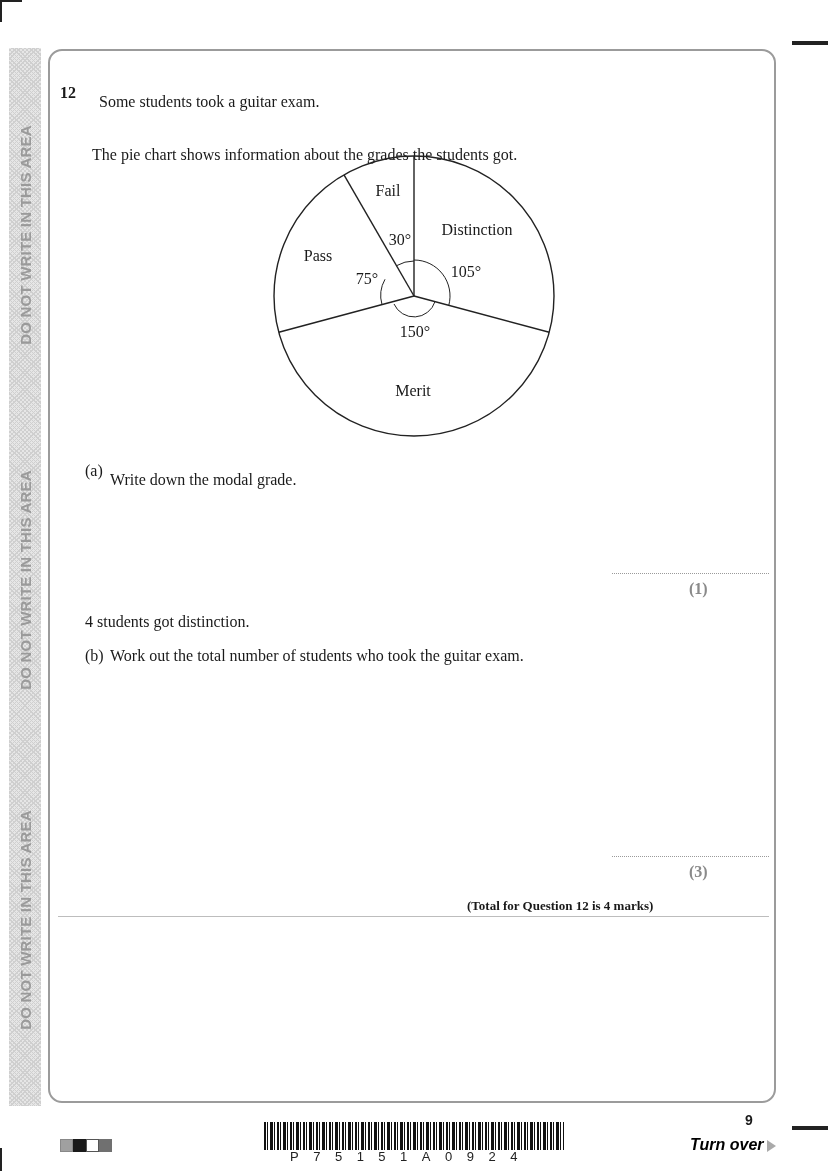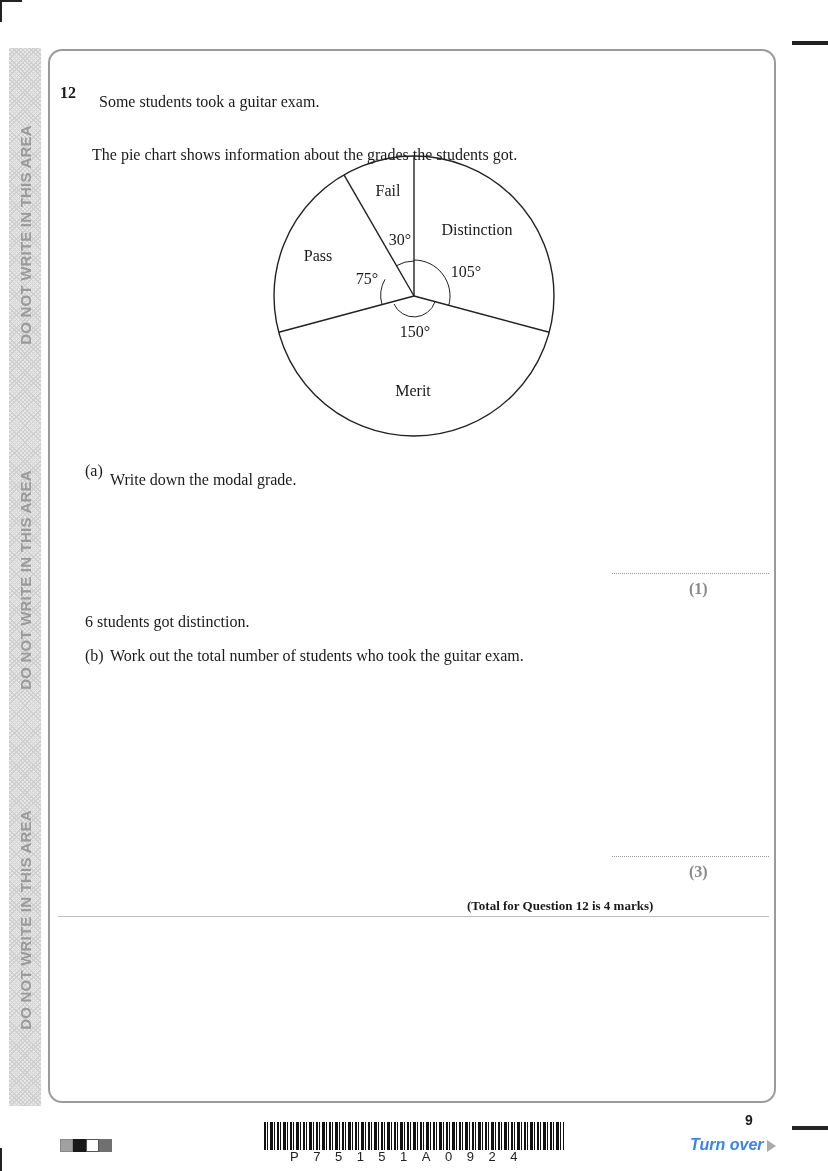--- a/index.html
+++ b/index.html
@@ -21,21 +21,21 @@
   .marks{position:absolute;font-size:16px;color:#8a8a8a;font-weight:bold;}
   .total{position:absolute;left:467px;top:898px;font-size:13px;font-weight:bold;}
   .rule{position:absolute;left:58px;top:916px;width:711px;height:1px;background:#bdbdbd;}
   .pie{position:absolute;left:272px;top:152px;}
   .footer-blocks{position:absolute;left:60px;top:1139px;display:flex;gap:0;}
   .fb{width:11px;height:11px;}
   .barcode{position:absolute;left:264px;top:1122px;width:300px;height:28px;
     background:repeating-linear-gradient(90deg,#111 0 2px,#fff 2px 3px,#111 3px 4px,#fff 4px 6px,#111 6px 9px,#fff 9px 10px,#111 10px 11px,#fff 11px 13px);}
   .barcode-digits{position:absolute;left:290px;top:1149px;font-family:"Liberation Sans",sans-serif;font-size:13px;letter-spacing:14.5px;color:#222;text-align:center;}
   .page-num{position:absolute;left:745px;top:1112px;font-family:"Liberation Sans",sans-serif;font-weight:bold;font-size:14px;}
-  .turn-over{position:absolute;left:690px;top:1136px;font-family:"Liberation Sans",sans-serif;font-weight:bold;font-style:italic;font-size:16px;color:#3b82f6;}
+  .turn-over{position:absolute;left:690px;top:1136px;font-family:"Liberation Sans",sans-serif;font-weight:bold;font-style:italic;font-size:16px;color:#000000;}
   .arrow{position:absolute;left:767px;top:1140px;width:0;height:0;border-left:9px solid #aaa;border-top:6px solid transparent;border-bottom:6px solid transparent;}
 </style>
 </head>
 <body>
 
 <div class="corner-tl-v"></div>
 <div class="corner-tl-h"></div>
 <div class="corner-bl-v"></div>
 <div class="edge-mark-top"></div>
 <div class="edge-mark-bottom"></div>
@@ -73,21 +73,21 @@
     <text x="143" y="185">150°</text>
     <text x="95" y="132">75°</text>
   </g>
 </svg>
 
 <div class="txt" style="left:85px;top:462px;">(a)</div>
 <div class="txt" style="left:110px;top:462px;margin-top:9px;">Write down the modal grade.</div>
 <div class="answer-line" style="top:573px;"></div>
 <div class="marks" style="left:689px;top:580px;">(1)</div>
 
-<div class="txt" style="left:85px;top:613px;">6 students got distinction.</div>
+<div class="txt" style="left:85px;top:613px;">4 students got distinction.</div>
 <div class="txt" style="left:85px;top:647px;">(b)</div>
 <div class="txt" style="left:110px;top:647px;">Work out the total number of students who took the guitar exam.</div>
 <div class="answer-line" style="top:856px;"></div>
 <div class="marks" style="left:689px;top:863px;">(3)</div>
 
 <div class="total">(Total for Question 12 is 4 marks)</div>
 <div class="rule"></div>
 
 <div class="footer-blocks">
   <div class="fb" style="background:#a0a0a0;border:1px solid #888;"></div>

